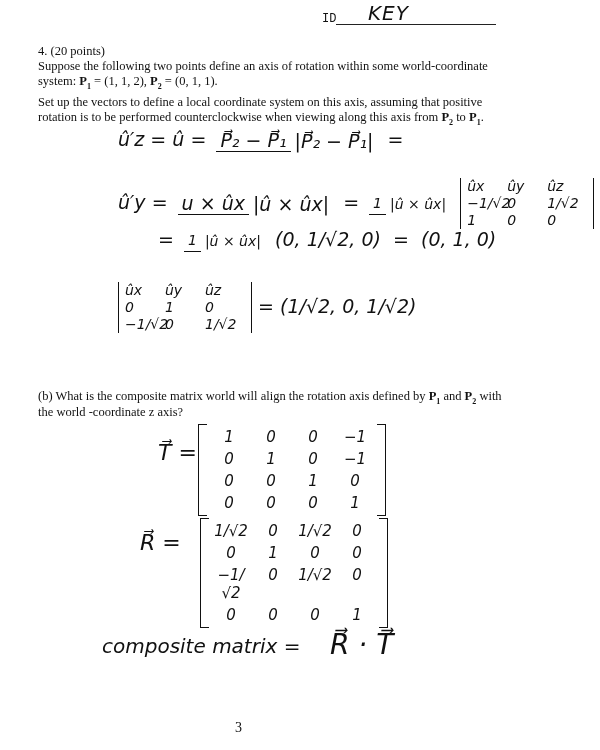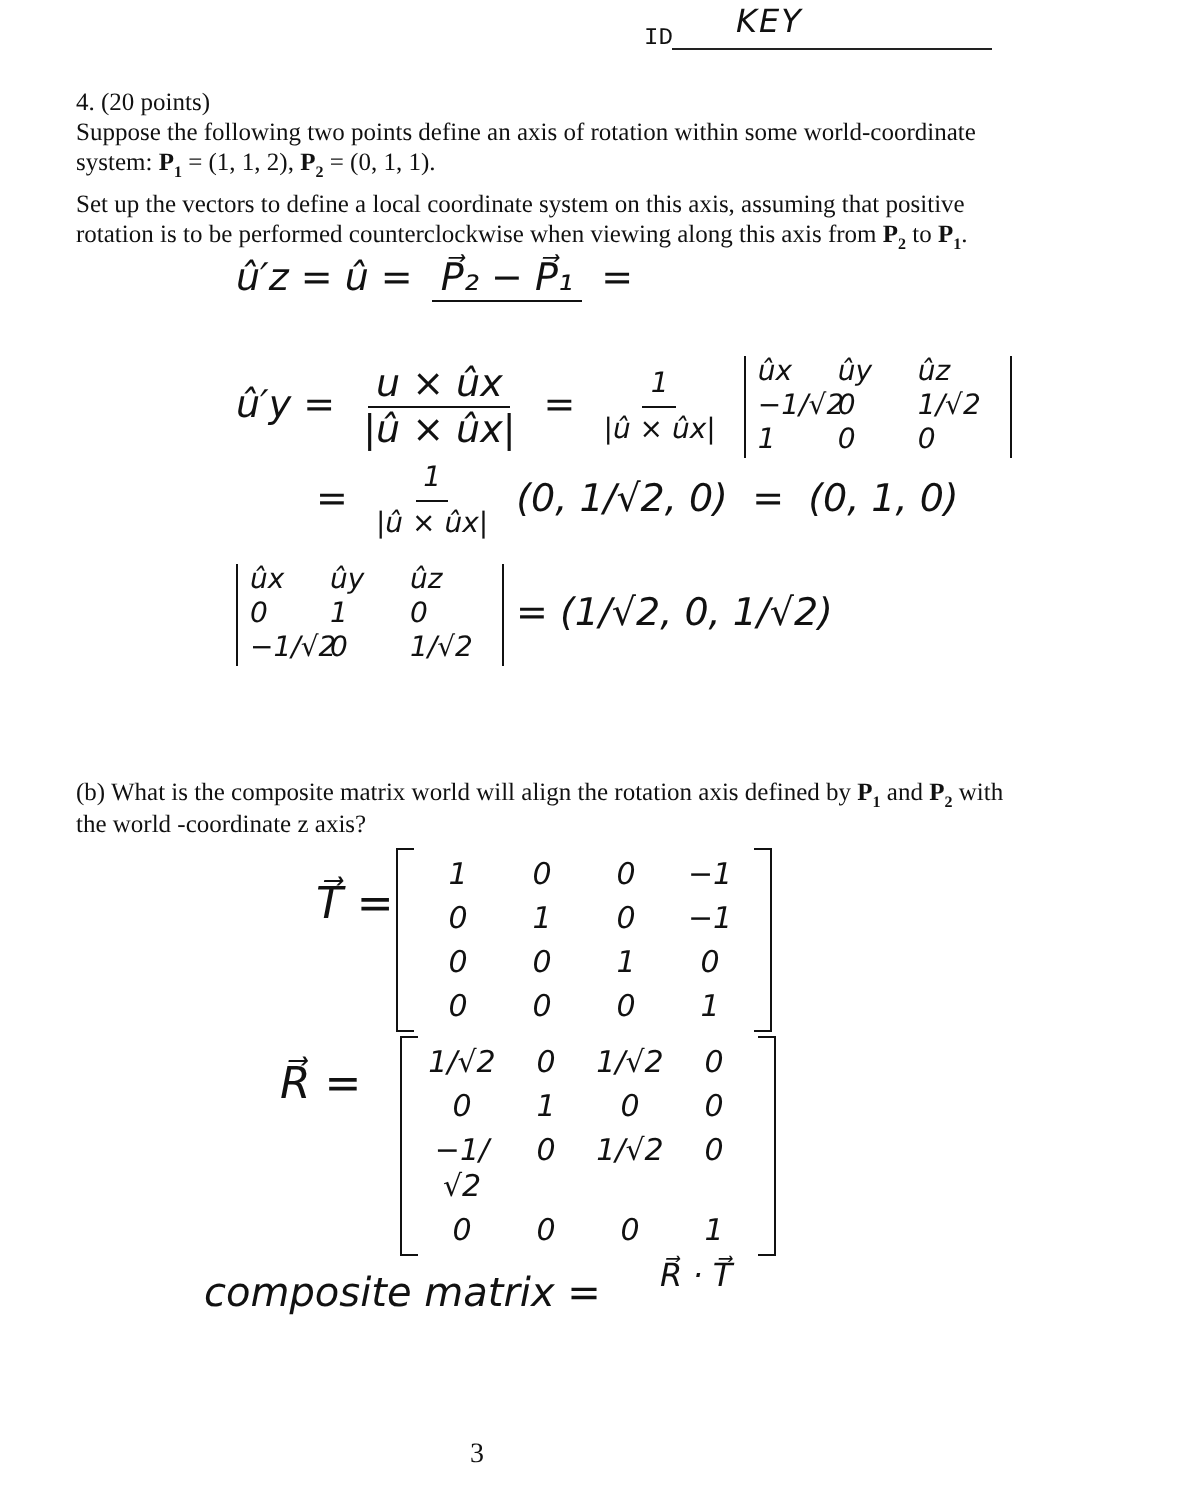--- a/index.html
+++ b/index.html
@@ -4,32 +4,32 @@
 <style>
   html, body { margin:0; padding:0; background:#fff; }
   body { width:600px; height:750px; position:relative; overflow:hidden; color:#111; }
   .serif { font-family: "Liberation Serif", "DejaVu Serif", serif; }
   .hand { font-family: "DejaVu Sans", "Liberation Sans", sans-serif; font-style: italic; color:#111; }
   .abs { position:absolute; }
 
   
   #id-label { left:322px; top:12px; font-size:12px;font-family:Liberation Mono, monospace; }
   #id-line { left:336px; top:24px; width:160px; border-bottom:1px solid #222; height:0; }
-  #id-value { left:368px; top:1px; font-size:16px; letter-spacing:1px; }
+  #id-value { left:368px; top:1px; font-size:20px; letter-spacing:1px; }
 
   .qtext { font-size:12.5px; line-height:15px; }
   #q-num { left:38px; top:44px; }
   #q-line1 { left:38px; top:59px; }
   #q-line2 { left:38px; top:74px; }
   #q-line3 { left:38px; top:95px; }
   #q-line4 { left:38px; top:110px; }
   b sub { font-size:8px; }
 
   .eq { font-size:19px; white-space:nowrap; }
-  .frac { display:inline-flex; flex-direction:column; align-items:center; vertical-align:middle; margin:0 4px; }
+  .frac { display:inline-flex; flex-direction:row; align-items:center; vertical-align:middle; margin:0 4px; }
   .frac .num { border-bottom:1.5px solid #111; padding:0 4px; line-height:22px; }
   .frac .den { line-height:22px; padding:0 4px; }
 
   .det { display:inline-grid; grid-template-columns: repeat(3, 40px); border-left:1.5px solid #111; border-right:1.5px solid #111; padding:0 6px; vertical-align:middle; font-size:14px; text-align:left; line-height:17px; }
 
   
   .matrix { position:absolute; display:grid; grid-template-columns: repeat(4, 42px); row-gap:4px; text-align:center; font-size:15px; padding:4px 10px; }
   .matrix::before, .matrix::after { content:""; position:absolute; top:0; bottom:0; width:8px; border:1.5px solid #111; }
   .matrix::before { left:0; border-right:none; }
   .matrix::after { right:0; border-left:none; }
@@ -52,20 +52,21 @@
 </div>
 <div id="q-line3" class="abs serif qtext">Set up the vectors to define a local coordinate system on this axis, assuming that positive</div>
 <div id="q-line4" class="abs serif qtext">
   <span>rotation is to be performed counterclockwise when viewing along this axis from </span><b><span>P</span><sub>2</sub></b><span> to </span><b><span>P</span><sub>1</sub></b><span>.</span>
 </div>
 
 <div class="abs hand eq" style="left:118px; top:128px;">
   <span>û′z = û =</span>
   <span class="frac">
     <span class="num">P⃗₂ − P⃗₁</span>
+    <span class="den">|P⃗₂ − P⃗₁|</span>
   </span>
   <span>=</span>
 </div>
 
 <div class="abs hand eq" style="left:118px; top:178px;">
   <span>û′y =</span>
   <span class="frac">
     <span class="num">u × ûx</span>
     <span class="den">|û × ûx|</span>
   </span>
@@ -153,15 +154,15 @@
     <span>0</span>
     <span>1/√2</span>
     <span>0</span>
     <span>0</span>
     <span>0</span>
     <span>0</span>
     <span>1</span>
   </div>
 
 <span class="abs hand" style="left:102px; top:634px; font-size:20px;">composite matrix  =</span>
-<span class="abs hand" style="left:330px; top:628px; font-size:16px;">R⃗ · T⃗</span>
+<span class="abs hand" style="left:330px; top:628px; font-size:28px;">R⃗ · T⃗</span>
 
 <span id="page-number" class="abs serif">3</span>
 
 </body></html>

